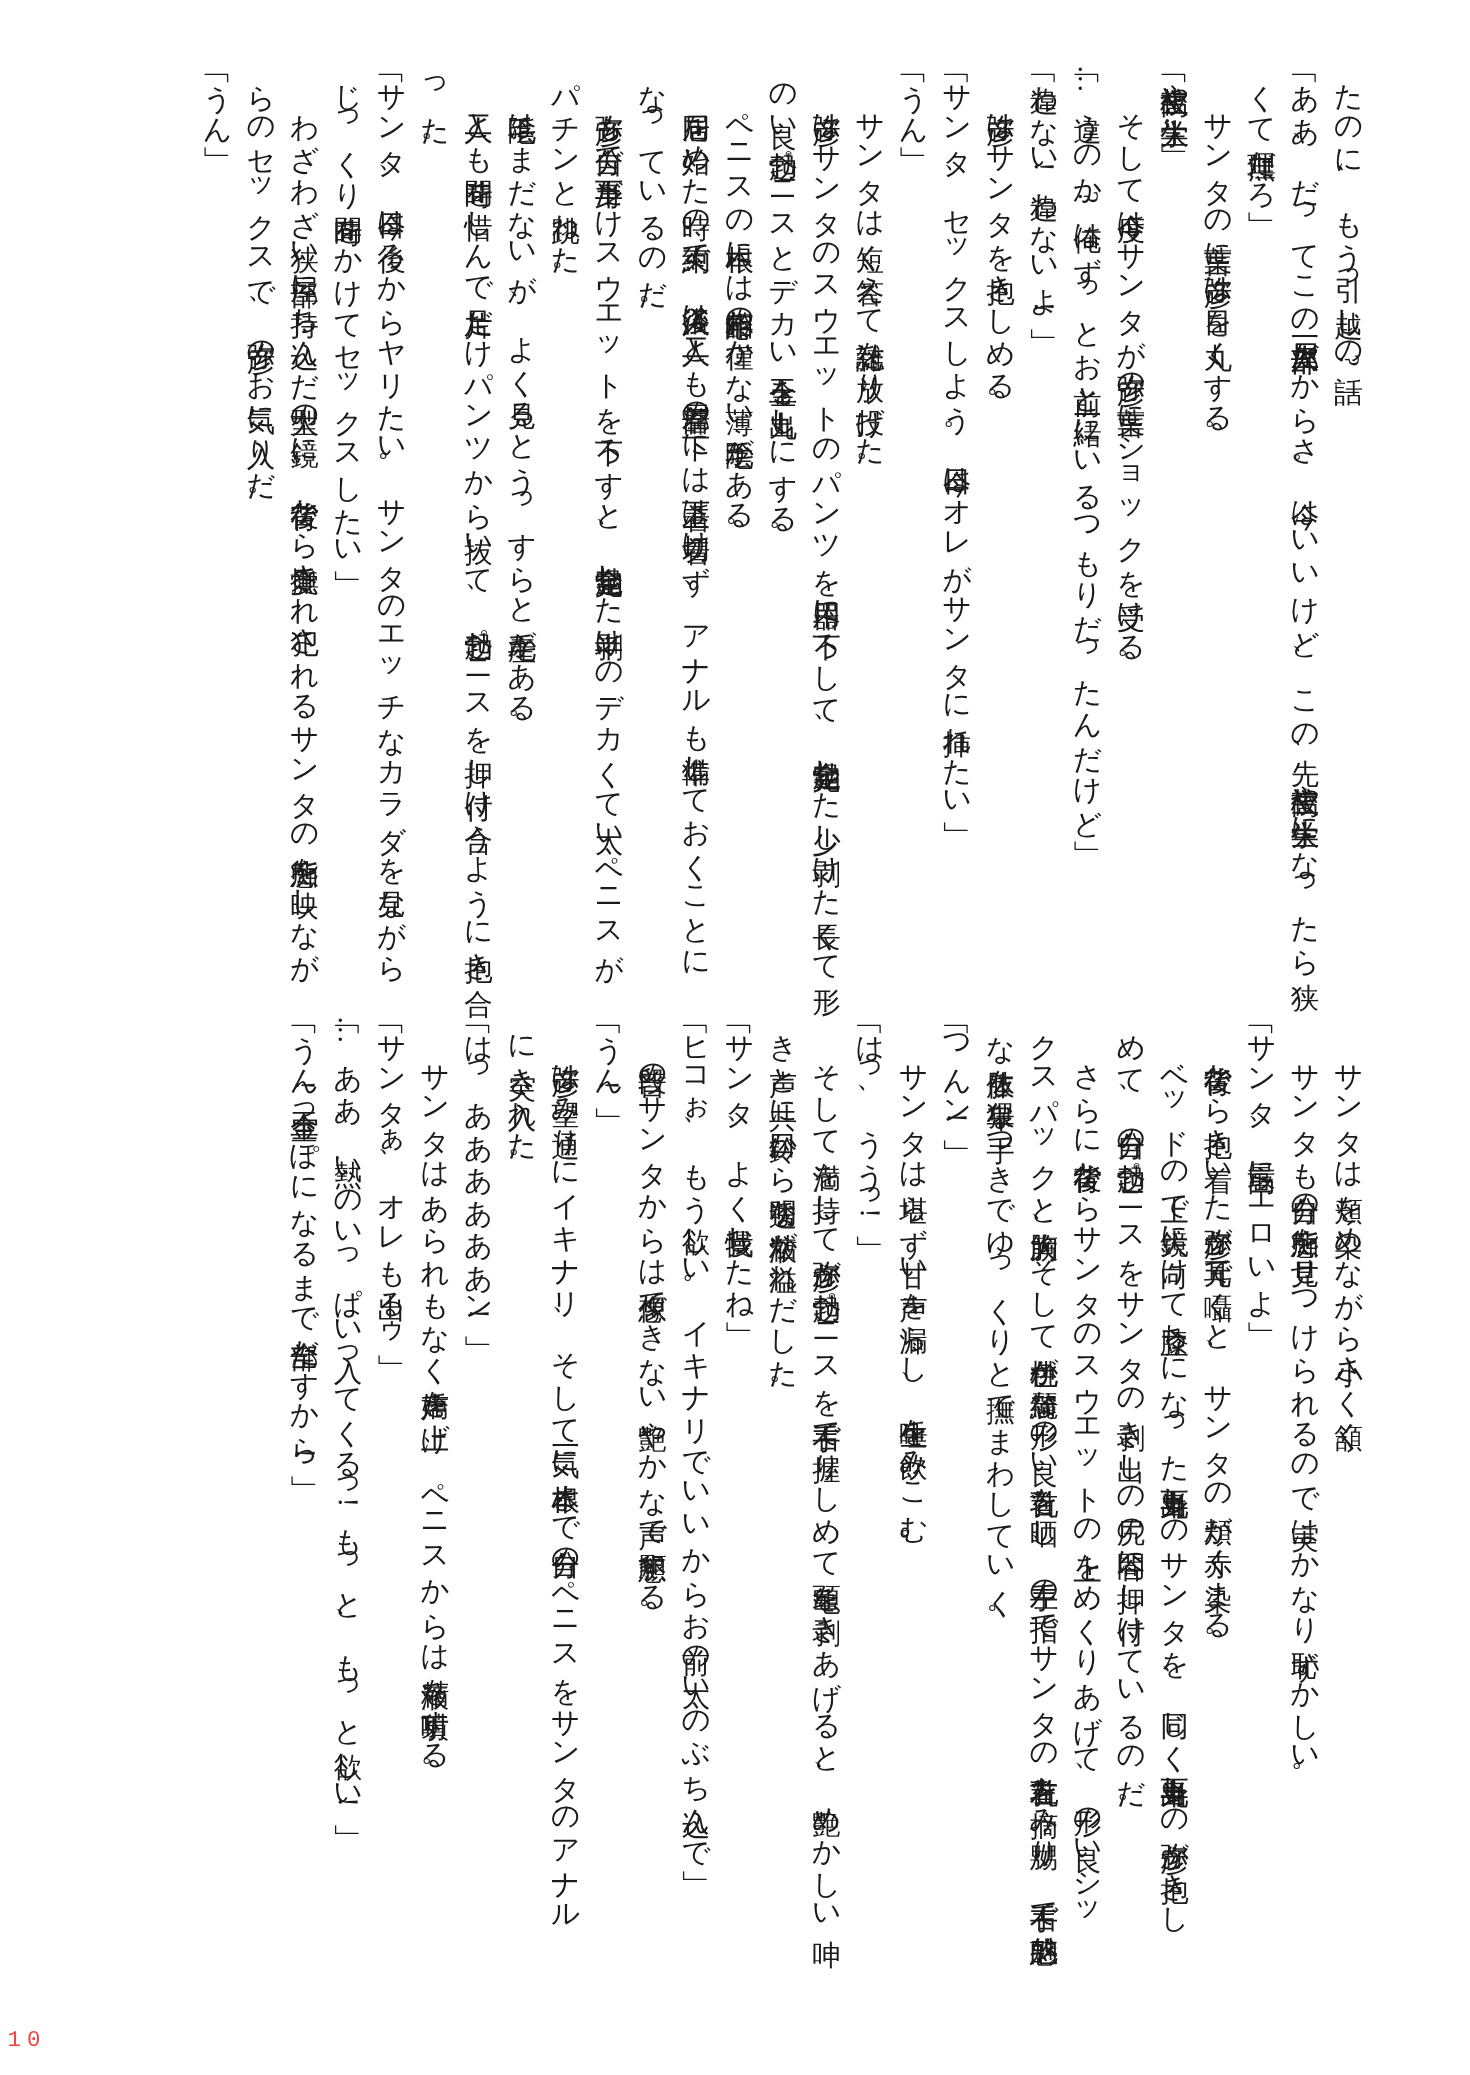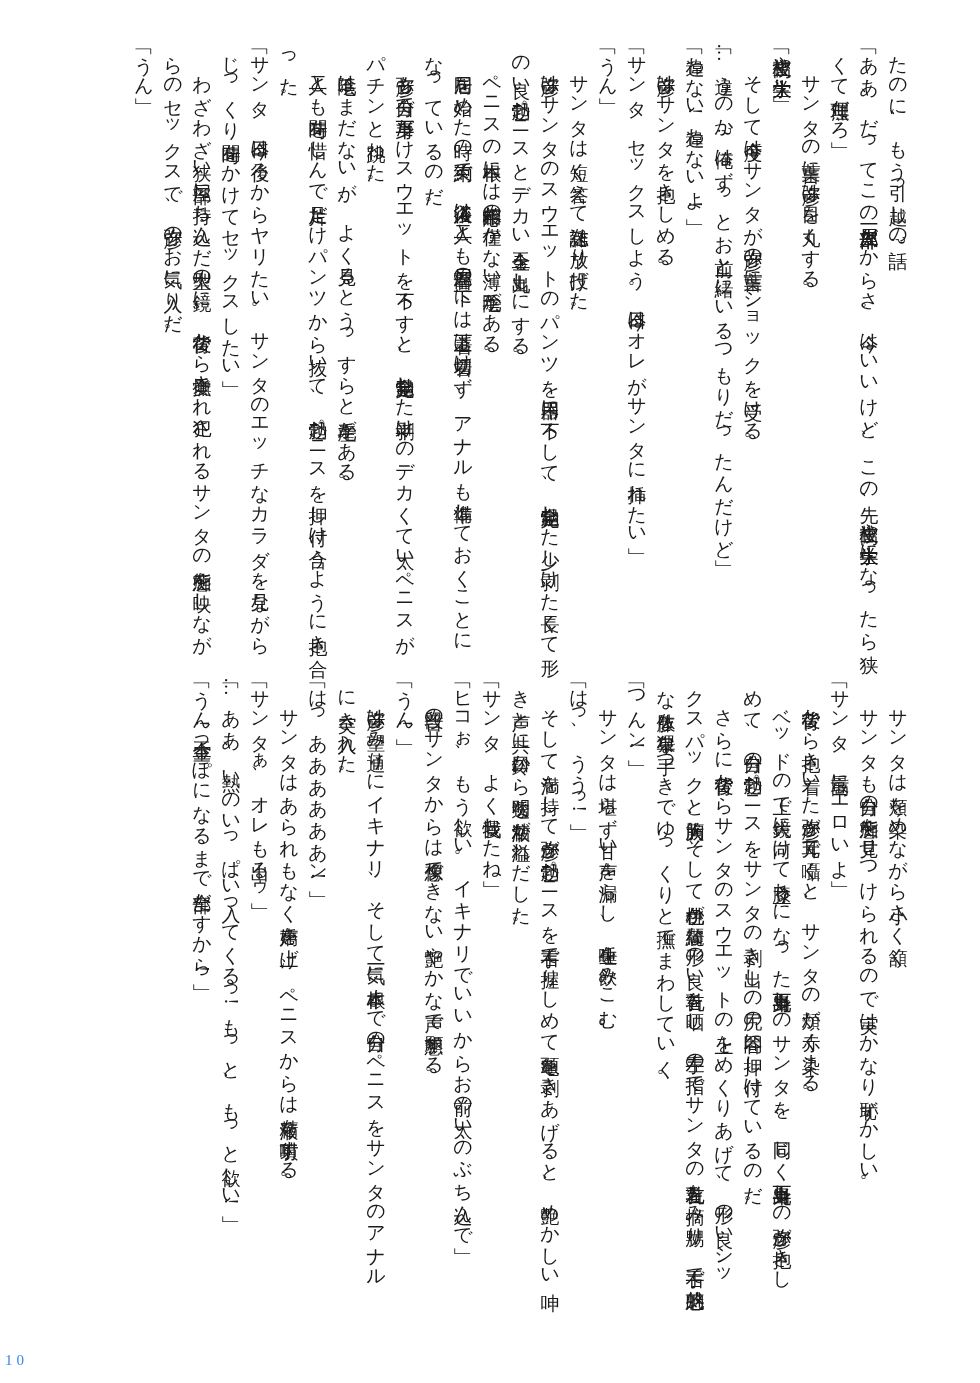--- a/index.html
+++ b/index.html
@@ -37,24 +37,24 @@
     margin: 0;
     padding: 0;
   }
   .line.indent {
     text-indent: 1em;
   }
   .page-number {
     position: absolute;
     left: 5px;
     top: 1352px;
-    font-family: Liberation Serif, serif;
+    font-family: Liberation Mono, monospace;
     font-size: 15px;
     letter-spacing: 4px;
-    color: #3b82f6;
+    color: #ef4444;
   }
 </style>
 </head>
 <body>
 
 <div id="page">
   <div class="text-block top">
       <p class="line">たのに、もう引っ越しの話?」</p>
       <p class="line">「ああ、だってこの部屋一人部屋だからさ。今はいいけど、この先、高校生や大学生になったら狭くて無理だろ」</p>
       <p class="line indent">サンタの言葉に弥彦は目を丸くする。</p>

